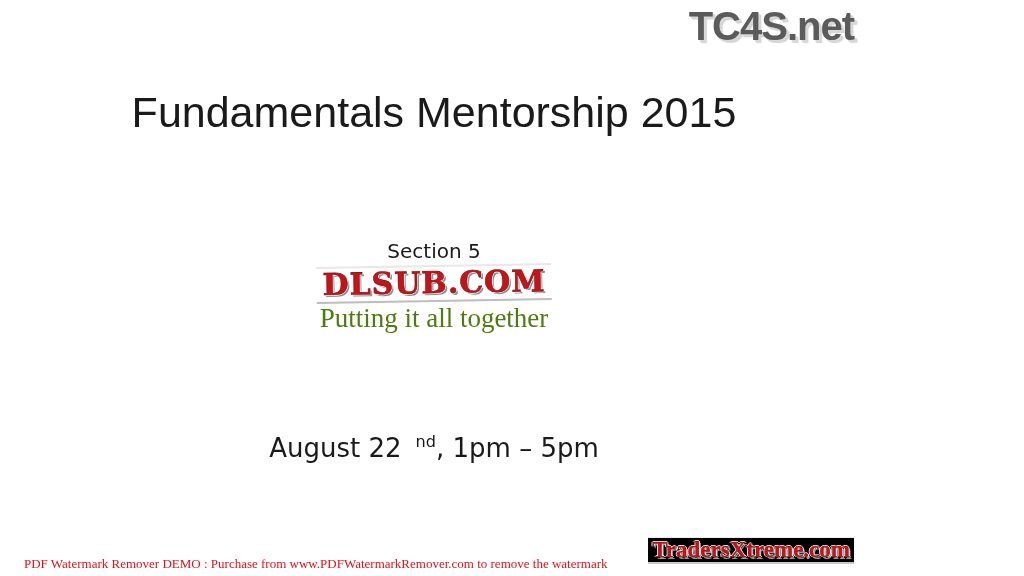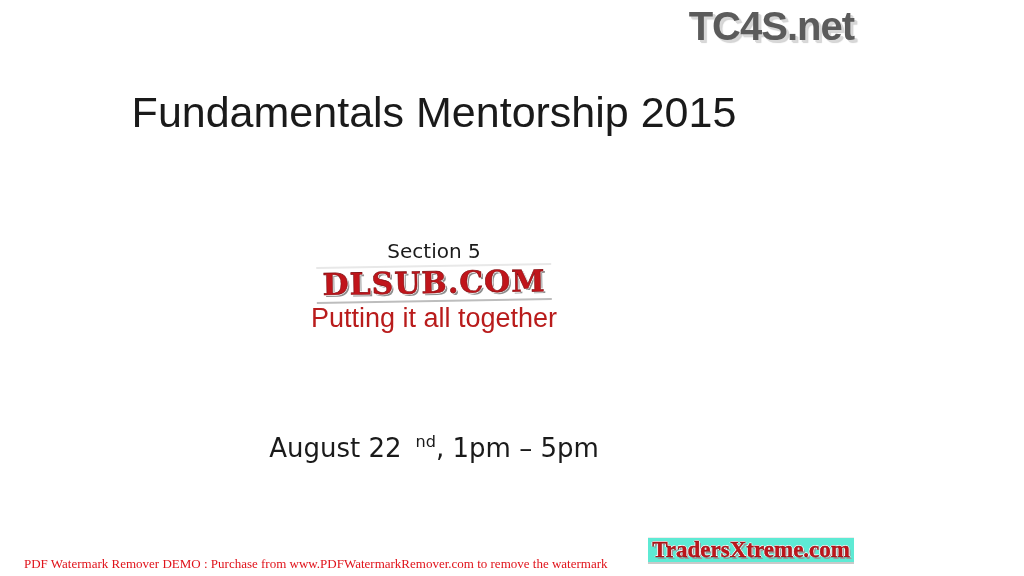--- a/index.html
+++ b/index.html
@@ -68,22 +68,22 @@
     margin-top: 43px;
   }
 
   .tagline {
     position: absolute;
     left: 0;
     right: 0;
     top: 303px;
     text-align: center;
     font-size: 27px;
-    color: #b91c1c;
-    font-family: Liberation Sans, sans-serif;
+    color: #4d7c0f;
+    font-family: Liberation Serif, serif;
   }
 
   .datetime {
     position: absolute;
     left: 0;
     right: 0;
     top: 433px;
     text-align: center;
     font-size: 26px;
     color: #1a1a1a;
@@ -135,21 +135,21 @@
 
   
   .tradersxtreme {
     position: absolute;
     right: 14px;
     bottom: 12px;
     font-family: "Liberation Serif", serif;
     font-weight: bold;
     font-size: 23px;
     color: #c0151b;
-    background: #5eead4;
+    background: #000000;
     padding: 0 4px;
     border-top: 1px solid #ededed;
     border-bottom: 2px solid #c9c9c9;
     text-shadow:
        1px 0 0 #ffffff,
       -1px 0 0 #ffffff,
        0 -1px 0 #ffffff,
        2px 2px 0 #9a9a9a;
     -webkit-text-stroke: 0.4px #7d0d10;
     white-space: nowrap;

